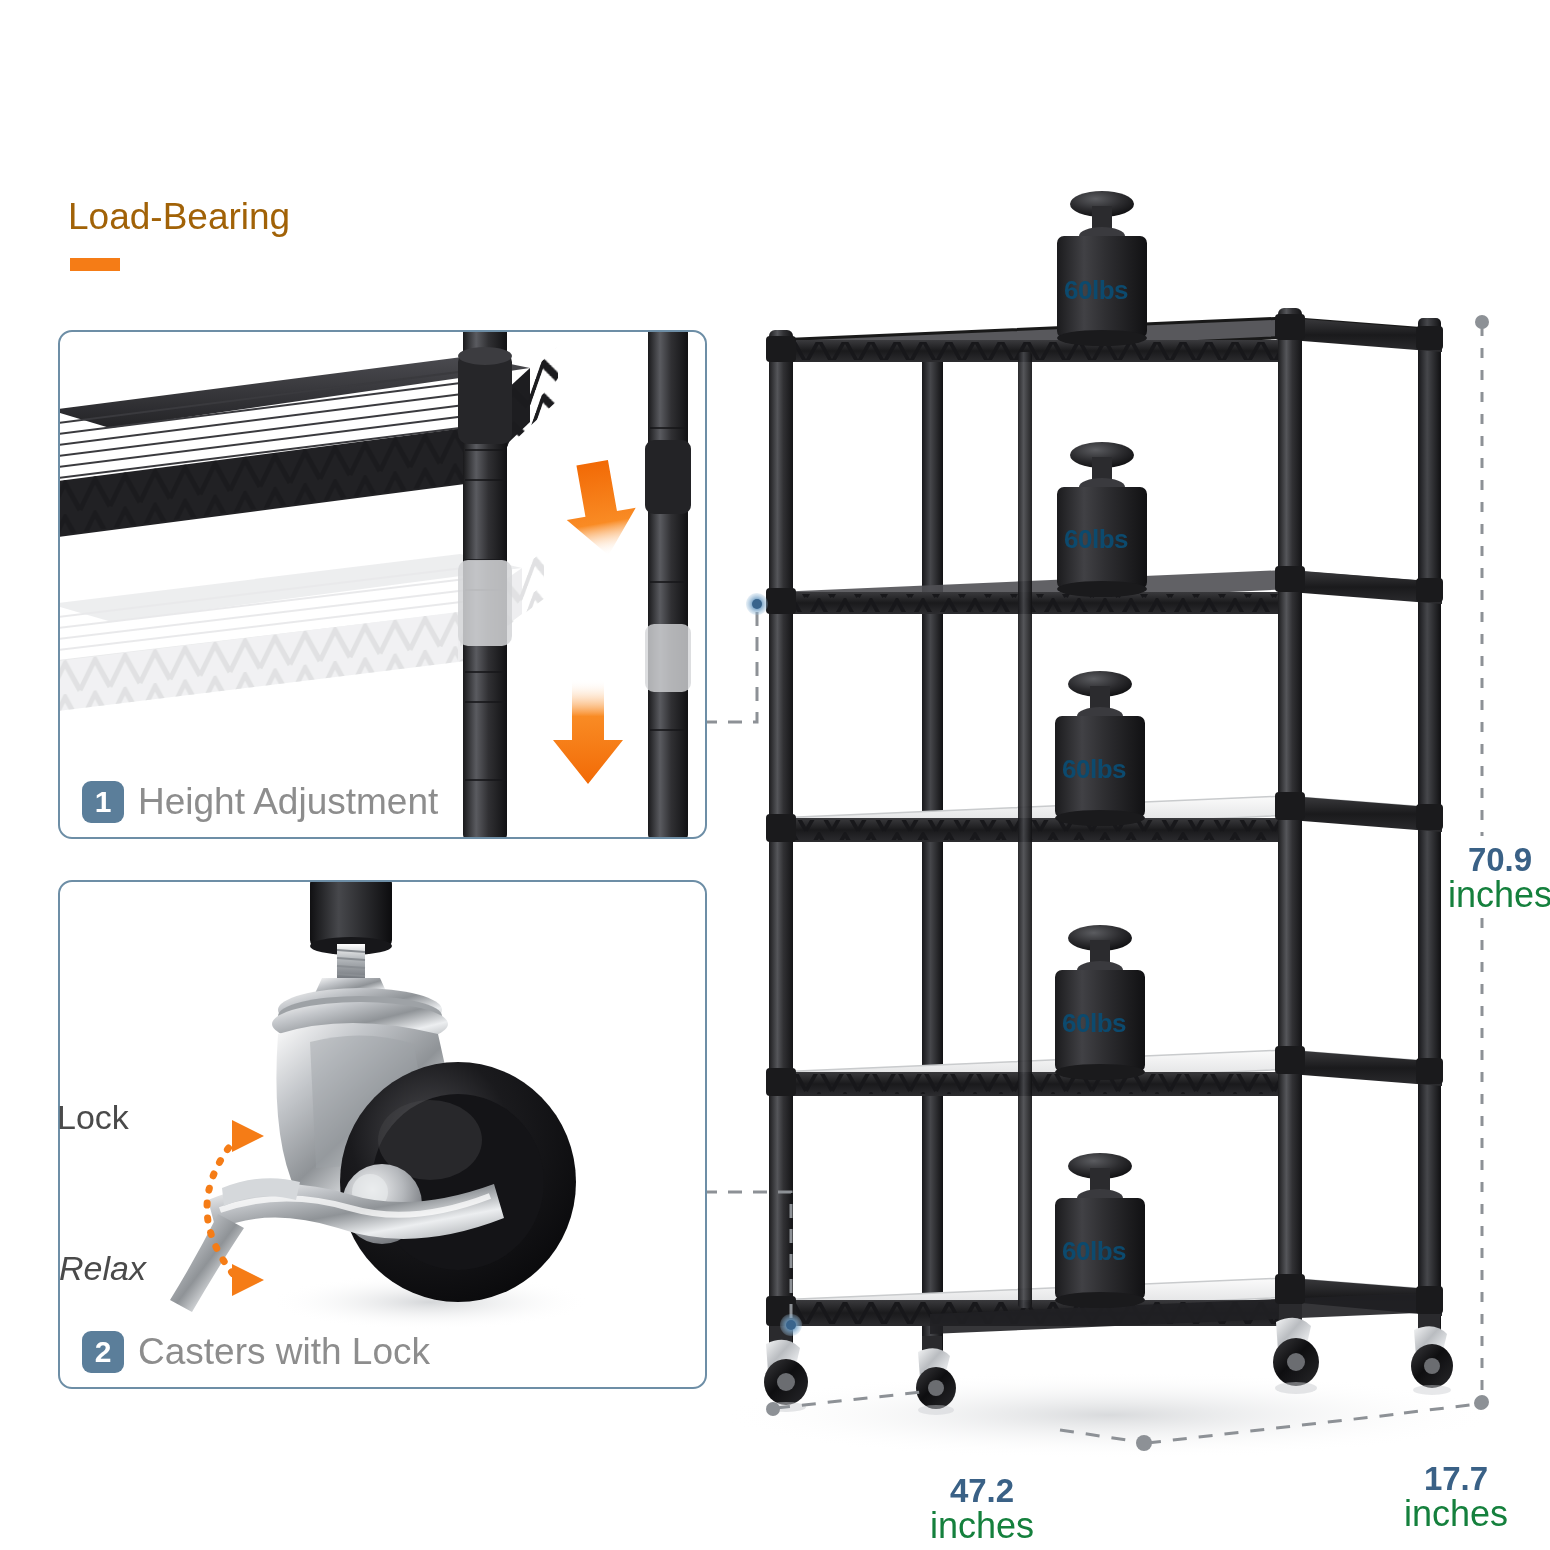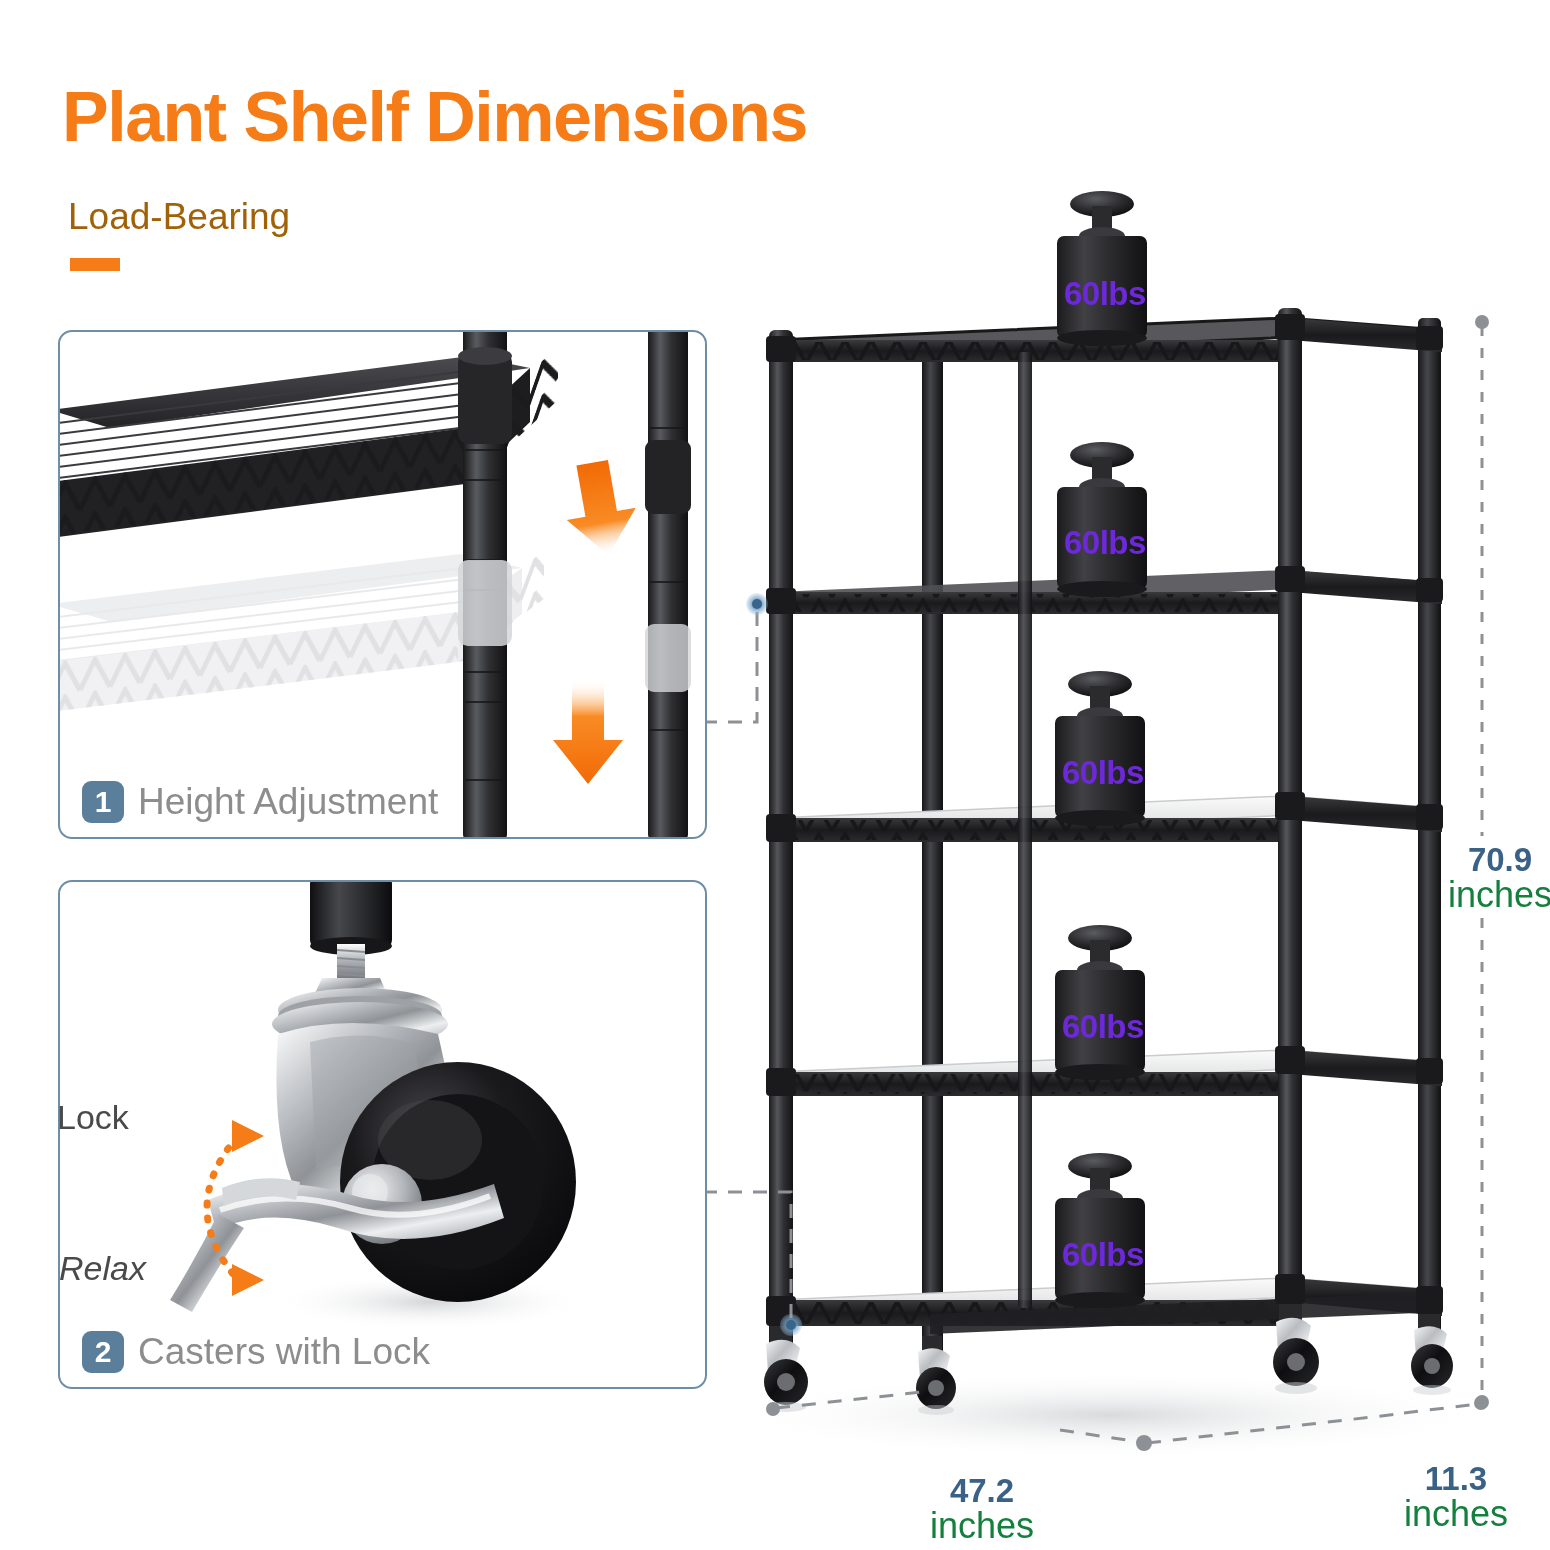--- a/index.html
+++ b/index.html
@@ -74,30 +74,29 @@
   
   .dim{position:absolute;text-align:center;line-height:1.02;}
   .dim .num{font-size:33px;font-weight:bold;color:#3a6186;display:block;}
   .dim .unit{font-size:36px;color:#15803d;display:block;}
   #dim-height{left:1448px;top:843px;text-align:center;}
   #dim-width{left:930px;top:1474px;}
   #dim-depth{left:1404px;top:1462px;}
 
   
   .wlabel{
-    position:absolute;color:#6d28d9;font-size:33px;font-weight:bold;
+    position:absolute;color:#0c4a6e;font-size:26px;font-weight:bold;
     white-space:nowrap;z-index:4;letter-spacing:-0.5px;
   }
 </style>
 </head>
 <body>
 
 <div class="page">
 
-  <div class="title">Plant Shelf Dimensions</div>
   <div class="subtitle">Load-Bearing</div>
   <div class="sub-underline"></div>
 
   <svg class="rack" width="1550" height="1550" viewBox="0 0 1550 1550">
     <defs>
       <linearGradient id="postG" x1="0" y1="0" x2="1" y2="0">
         <stop offset="0%" stop-color="#1d1d1f"></stop>
         <stop offset="35%" stop-color="#55565a"></stop>
         <stop offset="60%" stop-color="#313134"></stop>
         <stop offset="100%" stop-color="#141416"></stop>
@@ -327,21 +326,21 @@
 
   <div class="dim" id="dim-height">
     <span class="num">70.9</span>
     <span class="unit">inches</span>
   </div>
   <div class="dim" id="dim-width">
     <span class="num">47.2</span>
     <span class="unit">inches</span>
   </div>
   <div class="dim" id="dim-depth">
-    <span class="num">11.3</span>
+    <span class="num">17.7</span>
     <span class="unit">inches</span>
   </div>
 
   <div class="callout" id="callout-1">
     <svg class="shelfart" width="645" height="505" viewBox="0 0 645 505">
       <defs>
         <linearGradient id="cpost" x1="0" y1="0" x2="1" y2="0">
           <stop offset="0%" stop-color="#19191b"></stop>
           <stop offset="30%" stop-color="#5a5b60"></stop>
           <stop offset="58%" stop-color="#303033"></stop>

